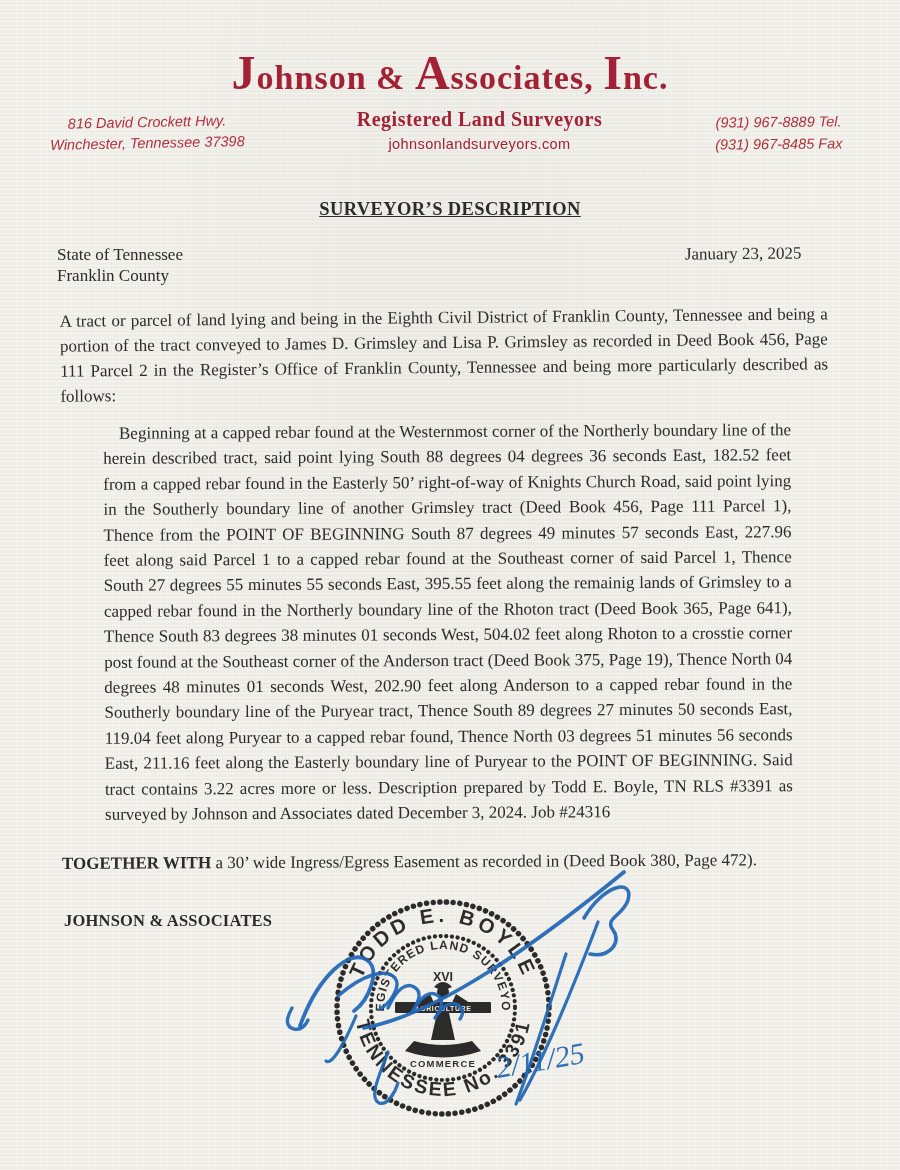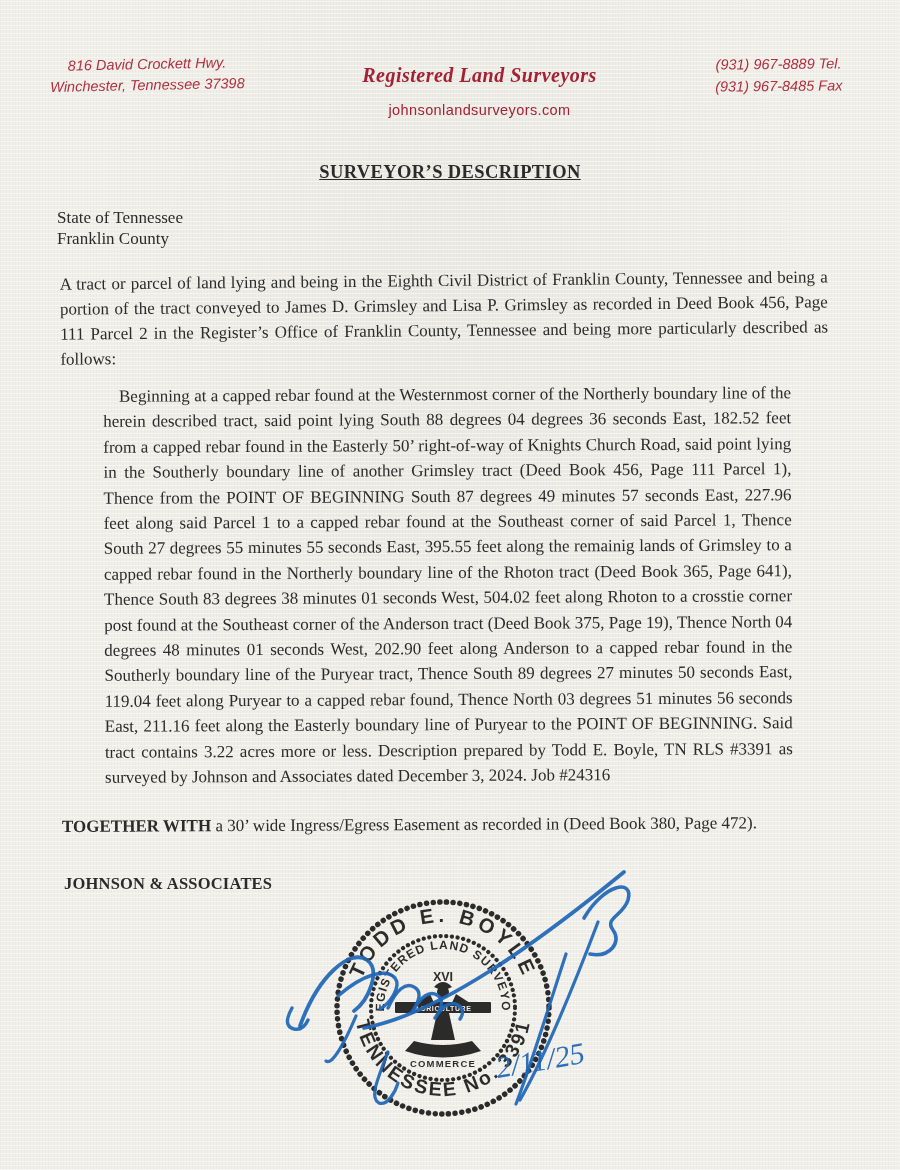--- a/index.html
+++ b/index.html
@@ -22,22 +22,22 @@
   .lh-row{
     display:flex; justify-content:space-between; align-items:flex-start;
     padding:10px 58px 0 50px;
   }
   .lh-left{
     font-family:"Liberation Sans", sans-serif; font-style:italic;
     color:#b03040; font-size:14.5px; line-height:1.45; text-align:center;
     transform:rotate(-1.2deg);
   }
   .lh-center{text-align:center; color:#a32134; margin-top:-4px;}
-  .lh-tagline{font-size:20px; font-weight:700; font-style:italic; letter-spacing:.5px;margin-top:14px;}
-  .lh-site{font-family:"Liberation Sans", sans-serif; font-size:14.5px; margin-top:15px; letter-spacing:.4px;}
+  .lh-tagline{font-size:20px; font-weight:700; letter-spacing:.5px;}
+  .lh-site{font-family:"Liberation Sans", sans-serif; font-size:14.5px; margin-top:5px; letter-spacing:.4px;}
   .lh-right{
     font-family:"Liberation Sans", sans-serif; font-style:italic;
     color:#b03040; font-size:14.5px; line-height:1.5; text-align:center;
     transform:rotate(-.6deg);
   }
   
   .doc-title{
     text-align:center; font-weight:700; font-size:18.5px; letter-spacing:.4px;
     margin-top:44px;
     text-decoration:underline;
@@ -65,20 +65,21 @@
   .stamp{fill:#1b1b1b;}
   .stamp-stroke{stroke:#1b1b1b; fill:none;}
   .ink{stroke:#2066b7; fill:none; stroke-linecap:round; stroke-linejoin:round; opacity:.93;}
 </style>
 </head>
 <body>
 
 <div class="page">
 
   <div class="letterhead">
+    <div class="company"><span class="initial">J</span><span>ohnson &amp; </span><span class="initial">A</span><span>ssociates, </span><span class="initial">I</span><span>nc.</span></div>
 
     <div class="lh-row">
       <div class="lh-left">
         <div>816 David Crockett Hwy.</div>
         <div>Winchester, Tennessee 37398</div>
       </div>
       <div class="lh-center">
         <div class="lh-tagline">Registered Land Surveyors</div>
         <div class="lh-site">johnsonlandsurveyors.com</div>
       </div>
@@ -89,20 +90,21 @@
     </div>
   </div>
 
   <div class="doc-title">SURVEYOR’S DESCRIPTION</div>
 
   <div class="date-state">
     <div class="state-block">
       <div>State of Tennessee</div>
       <div>Franklin County</div>
     </div>
+    <div class="doc-date">January 23, 2025</div>
   </div>
 
   <div class="para1">A tract or parcel of land lying and being in the Eighth Civil District of Franklin County, Tennessee and being a portion of the tract conveyed to James D. Grimsley and Lisa P. Grimsley as recorded in Deed Book 456, Page 111 Parcel 2 in the Register’s Office of Franklin County, Tennessee and being more particularly described as follows:</div>
 
   <div class="para2">Beginning at a capped rebar found at the Westernmost corner of the Northerly boundary line of the herein described tract, said point lying South 88 degrees 04 degrees 36 seconds East, 182.52 feet from a capped rebar found in the Easterly 50’ right-of-way of Knights Church Road, said point lying in the Southerly boundary line of another Grimsley tract (Deed Book 456, Page 111 Parcel 1), Thence from the POINT OF BEGINNING South 87 degrees 49 minutes 57 seconds East, 227.96 feet along said Parcel 1 to a capped rebar found at the Southeast corner of said Parcel 1, Thence South 27 degrees 55 minutes 55 seconds East, 395.55 feet along the remainig lands of Grimsley to a capped rebar found in the Northerly boundary line of the Rhoton tract (Deed Book 365, Page 641), Thence South 83 degrees 38 minutes 01 seconds West, 504.02 feet along Rhoton to a crosstie corner post found at the Southeast corner of the Anderson tract (Deed Book 375, Page 19), Thence North 04 degrees 48 minutes 01 seconds West, 202.90 feet along Anderson to a capped rebar found in the Southerly boundary line of the Puryear tract, Thence South 89 degrees 27 minutes 50 seconds East, 119.04 feet along Puryear to a capped rebar found, Thence North 03 degrees 51 minutes 56 seconds East, 211.16 feet along the Easterly boundary line of Puryear to the POINT OF BEGINNING. Said tract contains 3.22 acres more or less. Description prepared by Todd E. Boyle, TN RLS #3391 as surveyed by Johnson and Associates dated December 3, 2024. Job #24316</div>
 
   <div class="together"><span class="bold">TOGETHER WITH</span><span> a 30’ wide Ingress/Egress Easement as recorded in (Deed Book 380, Page 472).</span></div>
 
   <div class="sig-company">JOHNSON &amp; ASSOCIATES</div>
 

